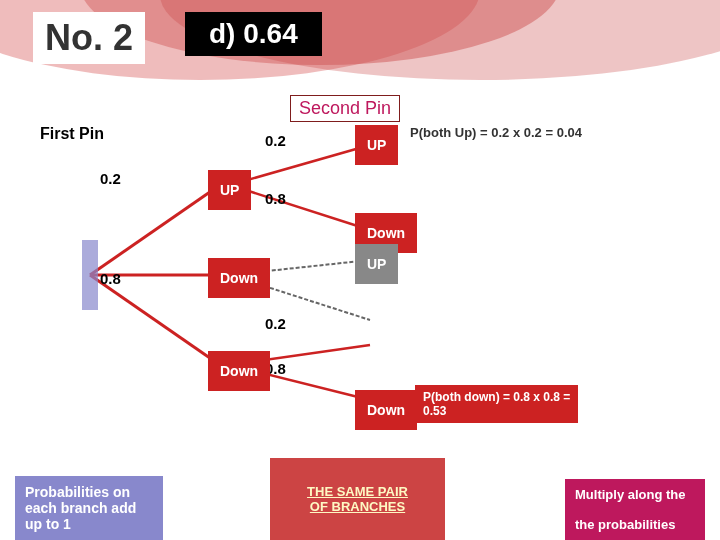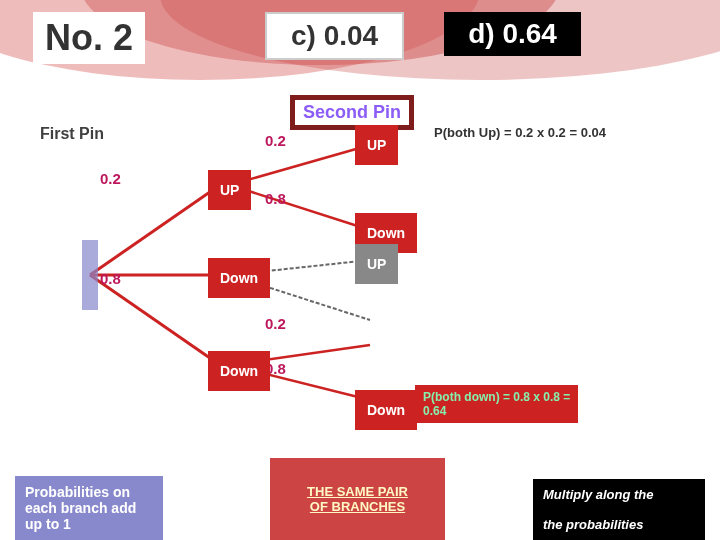--- a/index.html
+++ b/index.html
@@ -73,55 +73,55 @@
       width: 720px;
       height: 450px;
     }
 
     
     .second-pin-label {
       position: absolute;
       top: 5px;
       left: 290px;
       font-size: 18px;
-      font-weight: bold;
-      color: #8b5cf6;
+      font-weight: normal;
+      color: #be185d;
       background: #fff;
       padding: 2px 8px;
-      border: 5px solid #7f1d1d;
+      border: 1px solid #7f1d1d;
       z-index: 3;
     }
 
     
     .first-pin-label {
       position: absolute;
       top: 35px;
       left: 40px;
       font-size: 16px;
       font-weight: bold;
-      color: #404040;
+      color: #000000;
       z-index: 3;
     }
 
     
     .tree-svg {
       position: absolute;
       top: 0;
       left: 0;
       width: 720px;
       height: 370px;
       z-index: 2;
     }
 
     
     .prob-label {
       position: absolute;
       font-size: 15px;
       font-weight: bold;
-      color: #be185d;
+      color: #000000;
       z-index: 4;
     }
 
     
     .node-box {
       position: absolute;
       padding: 12px 12px;
       font-size: 14px;
       font-weight: bold;
       color: #fff;
@@ -176,52 +176,50 @@
       padding: 26px 10px;
       text-align: center;
       z-index: 4;
       text-decoration: underline;
     }
 
     .bottom-right {
       position: absolute;
       bottom: 0;
       right: 15px;
-      width: 172px;
-      background: #000000;
+      width: 140px;
+      background: #be185d;
       color: #fff;
       font-size: 13px;
       font-weight: bold;
       padding: 8px 10px;
       z-index: 4;
-      font-style: italic;
     }
 
     .p-result-box {
       position: absolute;
       background: #cc2222;
-      color: #86efac;
+      color: #ffffff;
       font-size: 12px;
       font-weight: bold;
       padding: 5px 8px;
       z-index: 4;
     }
   </style>
 </head>
 <body>
 
 <svg class="decor-svg" viewBox="0 0 720 95" xmlns="http://www.w3.org/2000/svg">
   <ellipse cx="200" cy="-10" rx="280" ry="90" fill="#e8a0a0" opacity="0.7"></ellipse>
   <ellipse cx="320" cy="-15" rx="240" ry="80" fill="#d46060" opacity="0.5"></ellipse>
   <ellipse cx="480" cy="-5" rx="320" ry="85" fill="#c84040" opacity="0.3"></ellipse>
 </svg>
 
 <div class="header-area">
   <div class="no2-box">No. 2</div>
-  <div class="answer-c">c)  0.04</div>
   <div class="answer-d">d)  0.64</div>
 </div>
 
 <div class="main">
 
   <div class="second-pin-label">Second Pin</div>
 
   <div class="first-pin-label">First Pin</div>
 
   <svg class="tree-svg" viewBox="0 0 720 370" xmlns="http://www.w3.org/2000/svg">
@@ -248,39 +246,39 @@
   <div class="prob-label" style="top:180px; left:100px;">0.8</div>
 
   <div class="node-box node-up" style="top:80px; left:208px;">UP</div>
 
   <div class="prob-label" style="top:42px; left:265px;">0.2</div>
 
   <div class="prob-label" style="top:100px; left:265px;">0.8</div>
 
   <div class="node-box node-up" style="top:35px; left:355px;">UP</div>
 
-  <div class="result-text" style="top:35px; left:434px;">P(both Up) = 0.2 x 0.2 =  0.04</div>
+  <div class="result-text" style="top:35px; left:410px;">P(both Up) = 0.2 x 0.2 =  0.04</div>
 
   <div class="node-box node-down" style="top:123px; left:355px;">Down</div>
 
   <div class="node-box node-down" style="top:168px; left:208px;">Down</div>
 
   <div class="node-box node-up-grey" style="top:154px; left:355px;">UP</div>
 
   <div class="prob-label" style="top:225px; left:265px;">0.2</div>
 
   <div class="prob-label" style="top:270px; left:265px;">0.8</div>
 
   <div class="node-box node-down" style="top:261px; left:208px;">Down</div>
 
   <div class="node-box node-down" style="top:300px; left:355px;">Down</div>
 
   <div class="p-result-box" style="top:295px; left:415px;">
     <span>P(both down) = 0.8 x 0.8 =</span><br>
-    <span>0.64</span>
+    <span>0.53</span>
   </div>
 
   <div class="bottom-left">Probabilities on each branch add up to 1</div>
 
   <div class="bottom-mid">
     <span>THE SAME PAIR</span><br>
     <span>OF BRANCHES</span>
   </div>
 
   <div class="bottom-right">

